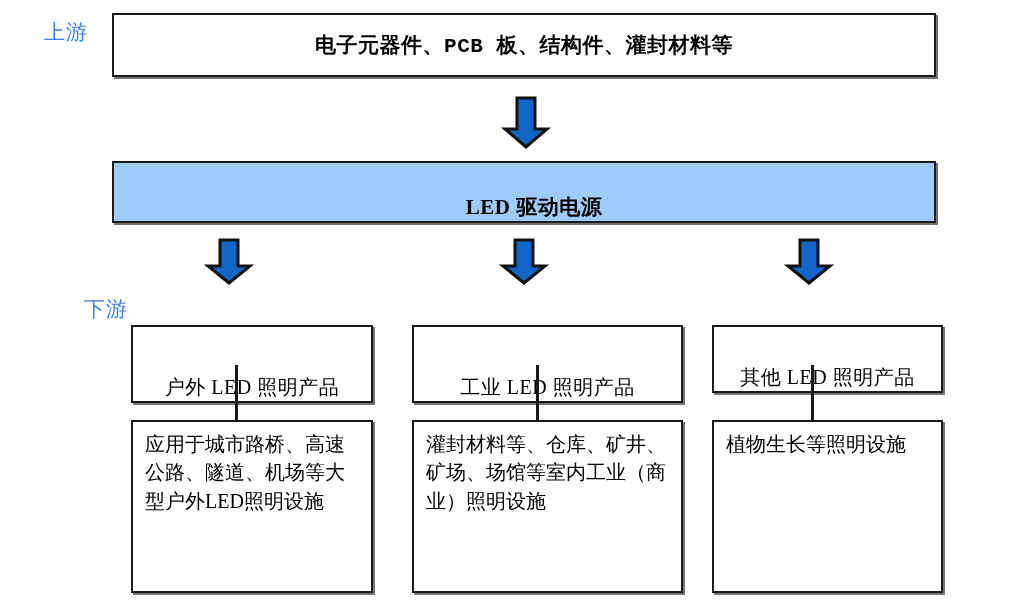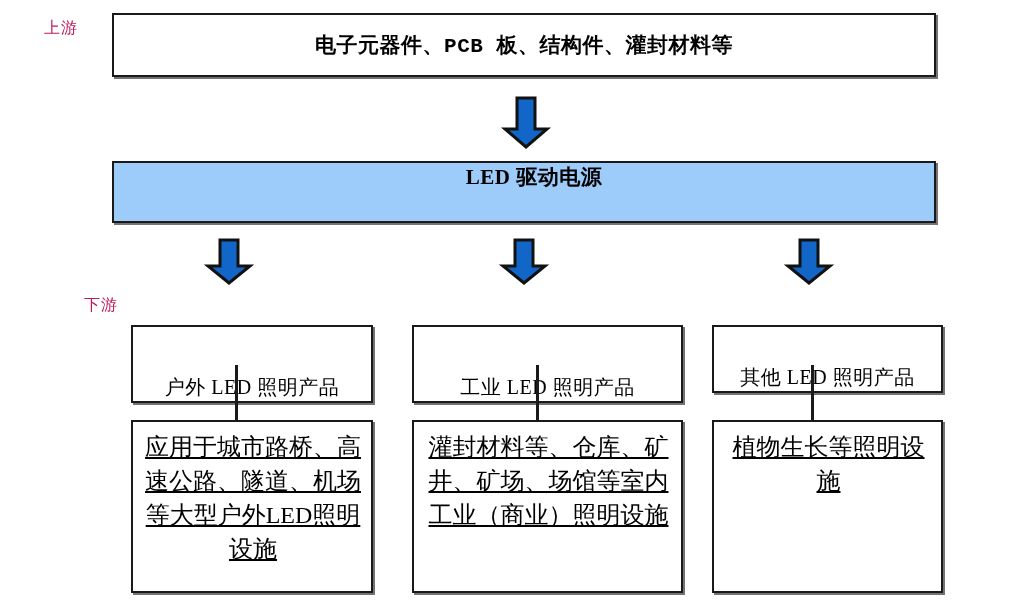--- a/index.html
+++ b/index.html
@@ -15,24 +15,24 @@
     position: relative;
     width: 1024px;
     height: 613px;
     background: #ffffff;
     overflow: hidden;
   }
 
   
   .stage-label {
     position: absolute;
-    font-size: 16px;
+    font-size: 21px;
     font-weight: 400;
     letter-spacing: 1px;
-    color: #be185d;
+    color: #3b82f6;
     white-space: nowrap;
   }
 
   
   .box {
     position: absolute;
     box-sizing: border-box;
     background: #ffffff;
     border: 2px solid #1a1a1a;
     box-shadow: 2px 2px 0 rgba(0,0,0,0.55);
@@ -45,21 +45,21 @@
   }
   .box-upstream .box-text {
     font-size: 21px;
     font-weight: bold;
     letter-spacing: 0.5px;
   }
 
   .box-core {
     background: #9dcbfa;
     display: flex;
-    align-items: flex-start;
+    align-items: flex-end;
     justify-content: center;
     padding-left: 20px;
   }
   .box-core .box-text {
     font-size: 21px;
     font-weight: bold;
     letter-spacing: 0.5px;
   }
 
   .box-product {
@@ -74,26 +74,25 @@
     font-weight: 400;
     letter-spacing: 0.5px;
     white-space: nowrap;
   }
 
   .box-detail {
     display: block;
     padding: 8px 10px 8px 12px;
   }
   .box-detail .box-text {
-    font-size: 24px;
+    font-size: 20px;
     font-weight: 400;
     line-height: 1.42;
     display: block;
-    text-align: center;
-    text-decoration: underline;
+    text-align: left;
   }
 
   
   .connector {
     position: absolute;
     background: #1a1a1a;
     width: 3px;
   }
 
   

